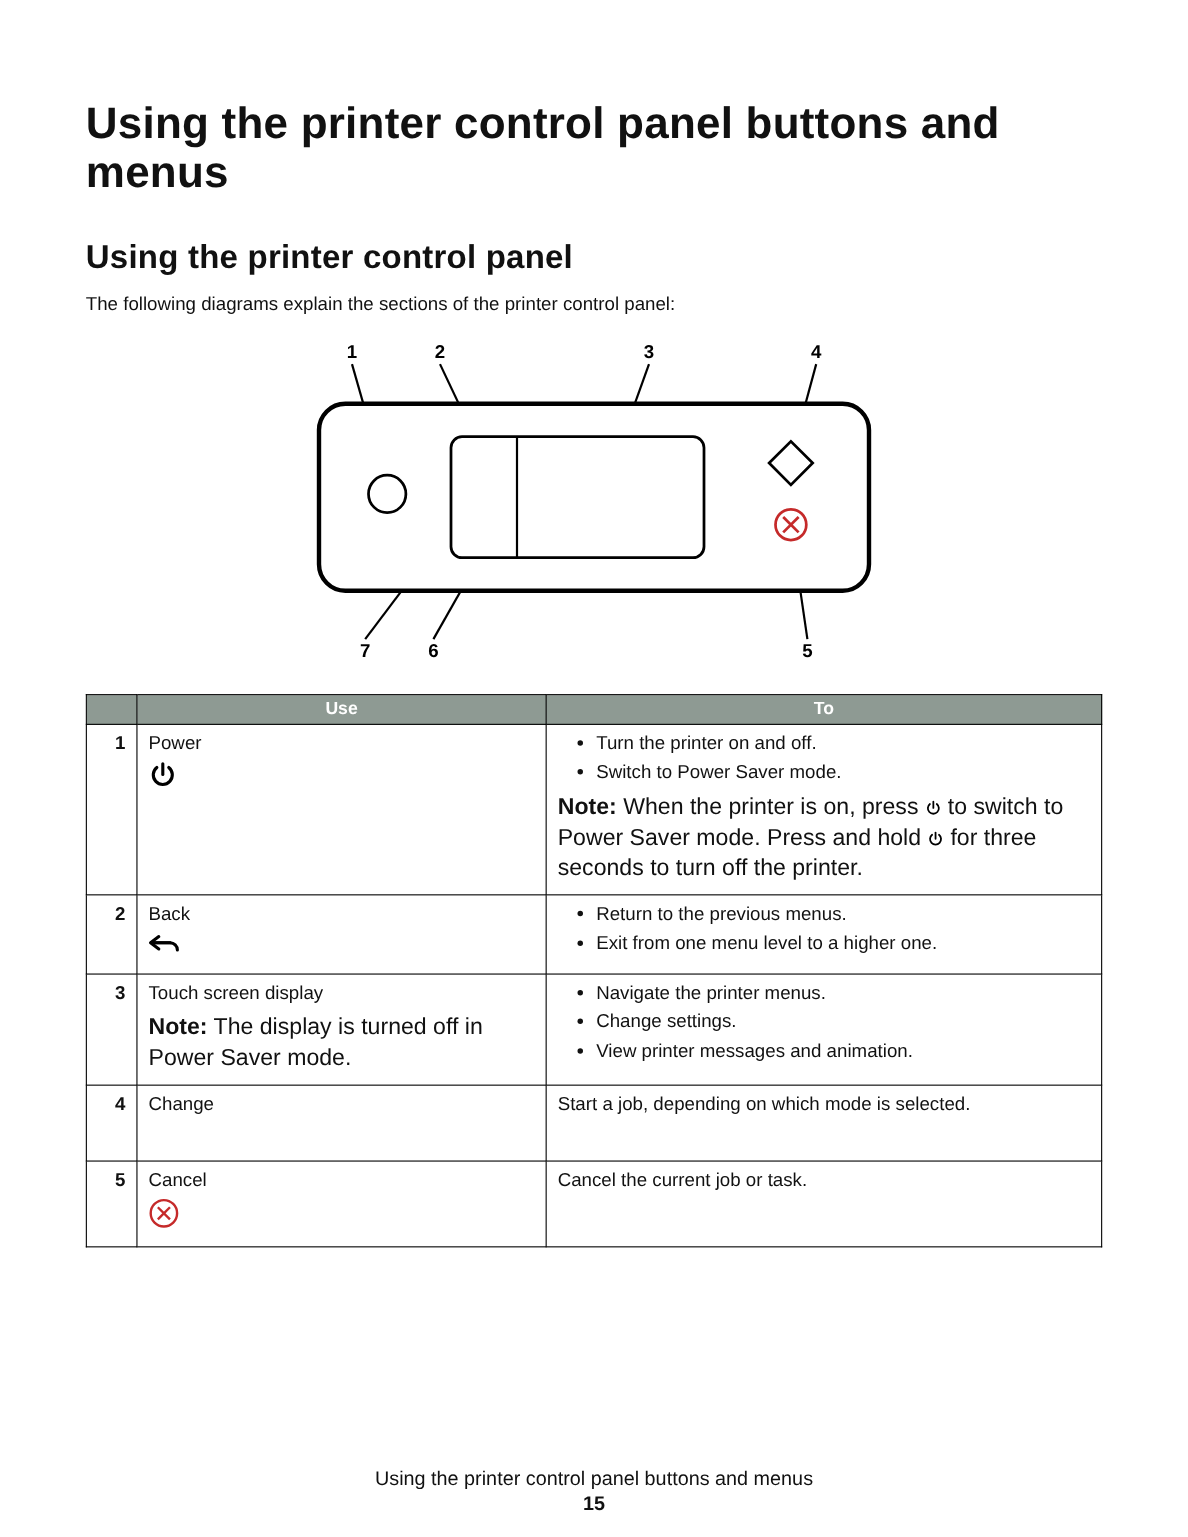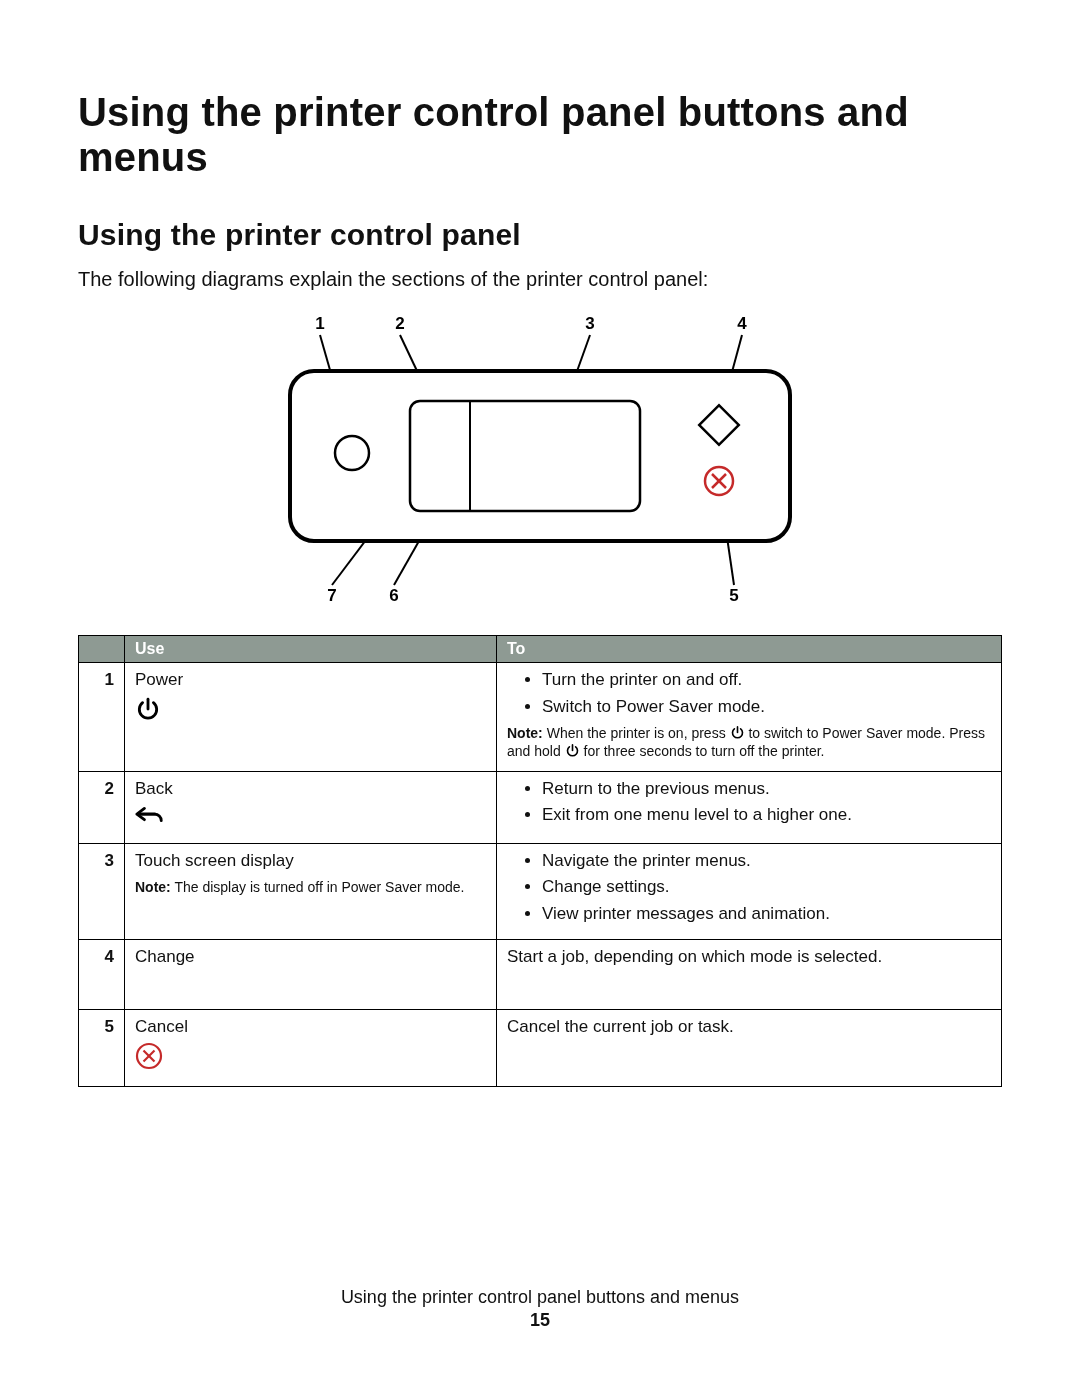--- a/index.html
+++ b/index.html
@@ -1,33 +1,33 @@
 <!DOCTYPE html>
 <html><head>
 <meta charset="utf-8">
 <style>
   html,body{margin:0;padding:0;background:#fff;}
   body{font-family:"Segoe UI","Myriad Pro",Arial,sans-serif;color:#111;width:1080px;}
   .page{padding:90px 78px 40px 78px;box-sizing:border-box;}
   h1{font-weight:700;font-size:40px;line-height:1.12;margin:0 0 38px 0;letter-spacing:.2px;}
   h2{font-weight:700;font-size:30px;line-height:1.15;margin:0 0 14px 0;letter-spacing:.2px;}
-  p{font-size:20px;line-height:1.35;margin:0 0 18px 0;}
+  p{font-size:17px;line-height:1.35;margin:0 0 18px 0;}
   .bold{font-weight:700;}
   .diagram-wrap{display:flex;justify-content:center;margin:6px 0 28px 0;}
   table.legend{border-collapse:collapse;width:100%;table-layout:fixed;}
-  table.legend th{background:#8e9a93;color:#fff;font-size:16px;font-weight:700;text-align:left;padding:4px 10px;border:1px solid #000;}
+  table.legend th{background:#8e9a93;color:#fff;font-size:16px;font-weight:700;text-align:center;padding:4px 10px;border:1px solid #000;}
   table.legend td{border:1px solid #000;font-size:17px;vertical-align:top;padding:6px 10px 10px 10px;line-height:1.32;}
   table.legend th.num, table.legend td.num{width:42px;text-align:right;font-weight:700;border-left:1px solid #000;}
   table.legend th.num{background:#8e9a93;}
   table.legend col.c1{width:46px;}
   table.legend col.c2{width:372px;}
   ul.b{margin:0;padding:0 0 0 20px;}
   ul.b li{margin:0 0 4px 15px;}
   .icon-slot{margin-top:4px;}
-  .note-inline{font-size:14px;line-height:1.32;margin-top:6px;}
+  .note-inline{font-size:21px;line-height:1.32;margin-top:6px;}
   .footer{position:relative;margin-top:200px;text-align:center;}
   .footer .ft1{font-size:18px;}
   .footer .ft2{font-size:18px;font-weight:700;margin-top:2px;}
   svg text{font-family:"Segoe UI",Arial,sans-serif;}
 </style>
 </head>
 <body>
 <div class="page">
 
 <h1>Using the printer control panel buttons and menus</h1>

